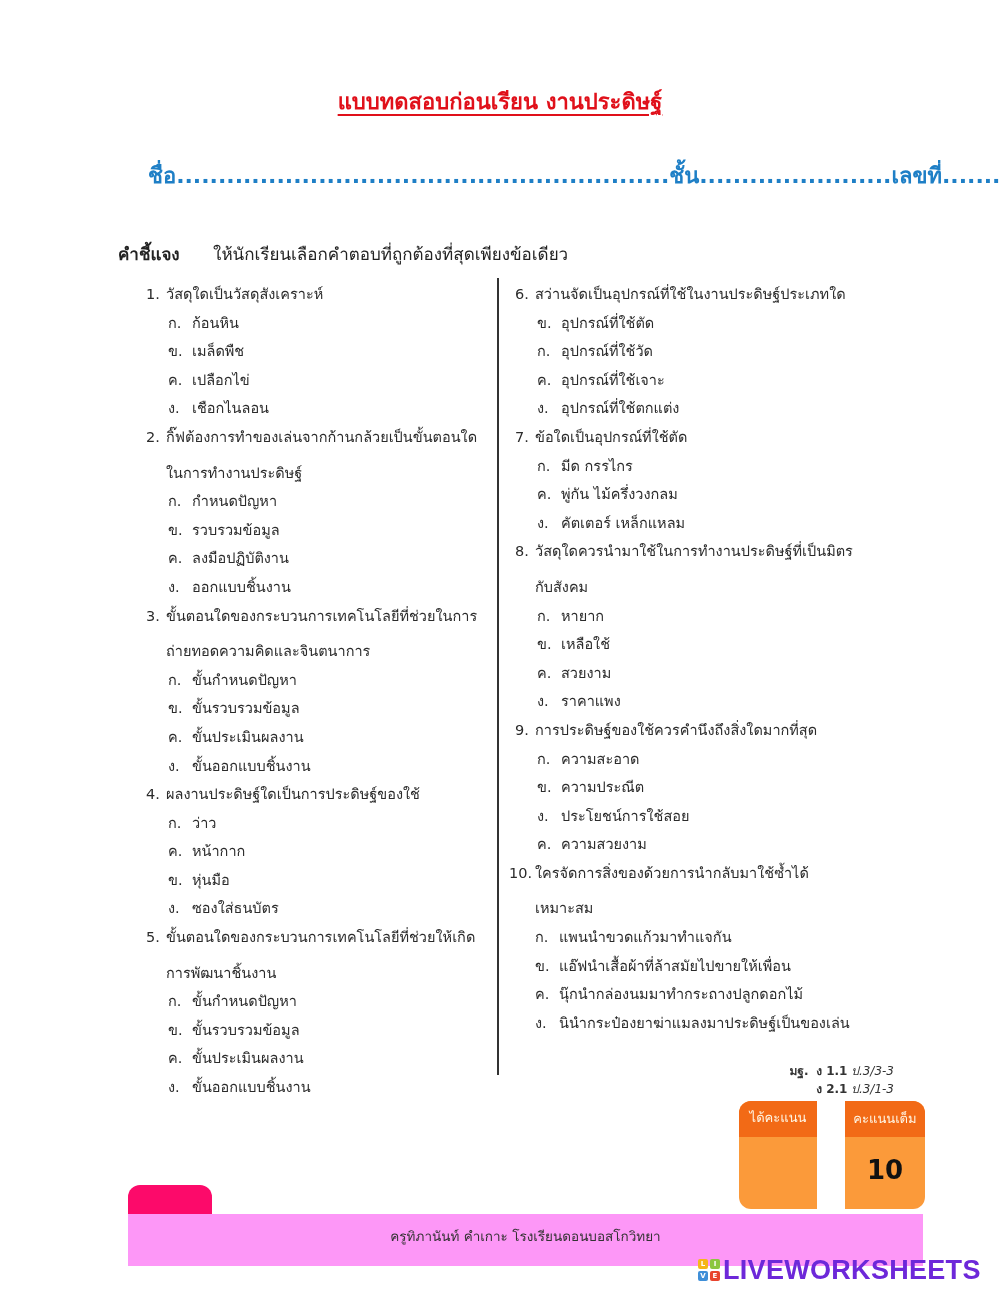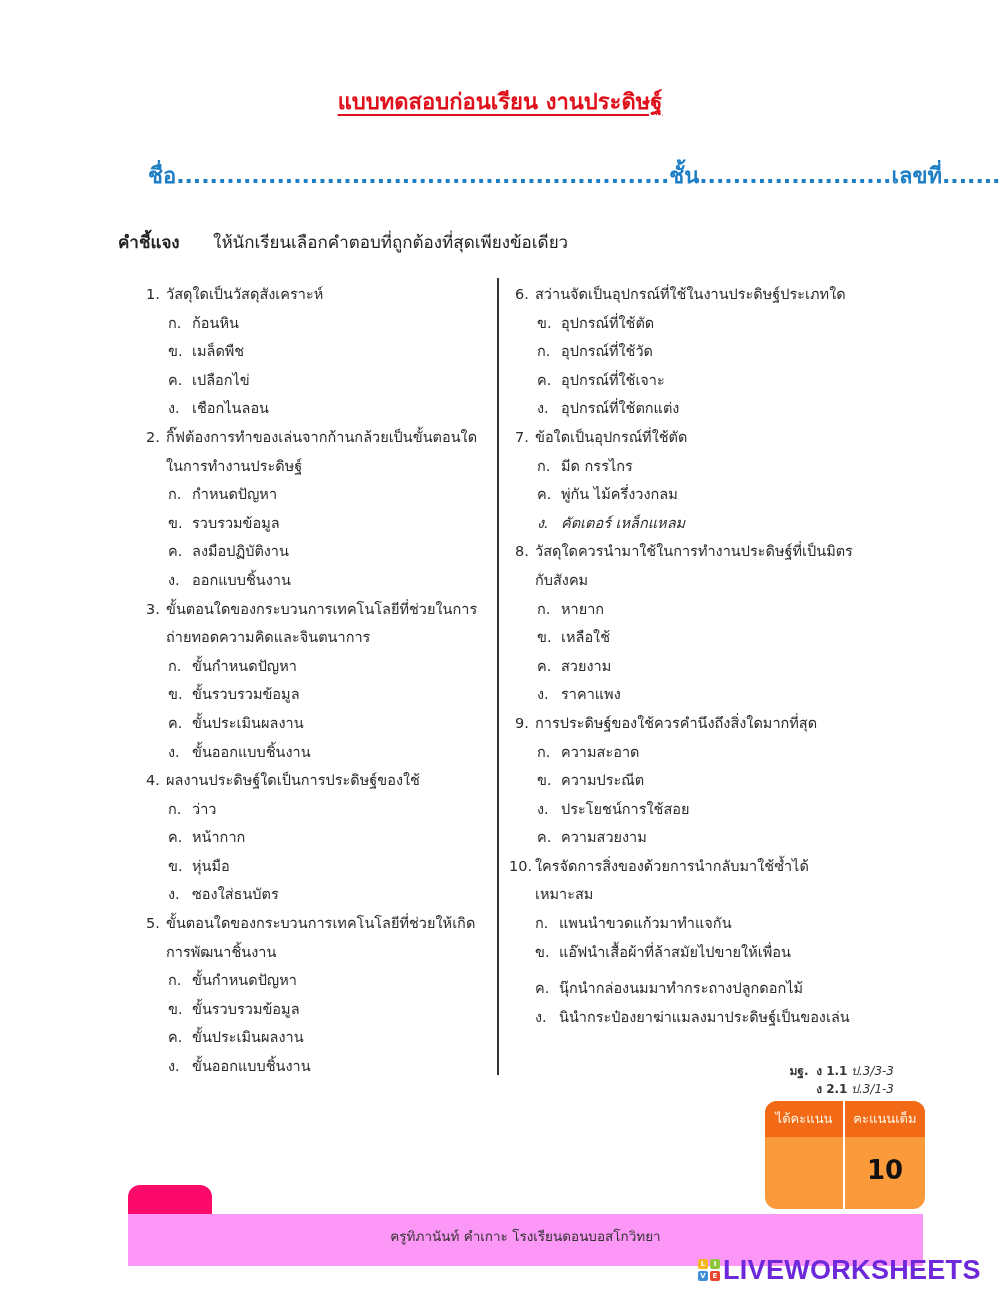--- a/index.html
+++ b/index.html
@@ -6,43 +6,43 @@
     body { width: 1000px; height: 1291px; position: relative; overflow: hidden;
            font-family: "DejaVu Sans", "Liberation Sans", sans-serif; color: #222; }
 
     .title { position: absolute; left: 0; width: 1000px; top: 84px; text-align: center;
              font-size: 22px; font-weight: bold; color: #e0101a; }
     .title span { text-decoration: underline; text-decoration-thickness: 2px; text-underline-offset: 5px; }
 
     .name-line { position: absolute; left: 148px; top: 158px; font-size: 22px; font-weight: bold;
                  color: #1e7fc6; white-space: nowrap; letter-spacing: 0; }
 
-    .instr { position: absolute; left: 118px; top: 228px; font-size: 17px; white-space: nowrap; color: #222; }
+    .instr { position: absolute; left: 118px; top: 240px; font-size: 17px; white-space: nowrap; color: #222; }
     .instr .label { font-weight: bold; margin-right: 28px; }
 
     .col { position: absolute; top: 280px; font-size: 14.5px; color: #2b2b2b; }
     .col.left { left: 146px; width: 350px; }
     .col.right { left: 515px; width: 370px; }
     .q { margin: 0; }
     .qline { height: 28.6px; line-height: 28.6px; white-space: nowrap; }
     .qnum { display: inline-block; width: 20px; }
     .qnum.wide { width: 26px; }
-    .qcont { padding-left: 20px; }
+    .qcont { padding-left: 20px; margin-top: 7px; }
     .qcont.wide { padding-left: 26px; }
     .opt { padding-left: 22px; }
     .opt .ol { display: inline-block; width: 24px; }
 
     .divider { position: absolute; left: 497px; top: 278px; width: 1.5px; height: 797px; background: #333; }
 
     .standard { position: absolute; right: 106px; top: 1062px; font-size: 12px; text-align: right; color: #333; line-height: 18px; }
     .standard b { font-weight: bold; }
     .standard i { font-style: italic; }
 
     .score-box { position: absolute; top: 1101px; width: 78px; height: 108px; background: #fb9a3a; overflow: hidden; }
-    .score-box.got { left: 765px; border-radius: 12px 0 0 12px; }
+    .score-box.got { left: 739px; border-radius: 12px 0 0 12px; font-family: Liberation Mono, monospace; }
     .score-box.full { left: 845px; width: 80px; border-radius: 0 12px 12px 0; }
     .score-head { height: 36px; background: #f26a16; color: #fff7e6; font-size: 13px; text-align: center; line-height: 36px; }
     .score-val { text-align: center; font-size: 26px; font-weight: bold; color: #111; margin-top: 18px; }
 
     .tab-pink { position: absolute; left: 128px; top: 1185px; width: 84px; height: 40px; background: #fc0a6a; border-radius: 12px 12px 0 0; }
     .footer-band { position: absolute; left: 128px; top: 1214px; width: 795px; height: 52px; background: #fd97f7; }
     .footer-text { position: absolute; left: 0; width: 795px; top: 0; line-height: 44px; text-align: center;
                    font-family: "DejaVu Serif", "Liberation Serif", serif; font-size: 13.5px; color: #333; }
 
     .lw-logo { position: absolute; left: 698px; top: 1256px; height: 28px; display: flex; align-items: center; }
@@ -110,21 +110,21 @@
       <div class="qline"><span class="qnum">6.</span><span>สว่านจัดเป็นอุปกรณ์ที่ใช้ในงานประดิษฐ์ประเภทใด</span></div>
       <div class="qline opt" style="padding-left: 22px;"><span class="ol">ข.</span><span>อุปกรณ์ที่ใช้ตัด</span></div>
       <div class="qline opt" style="padding-left: 22px;"><span class="ol">ก.</span><span>อุปกรณ์ที่ใช้วัด</span></div>
       <div class="qline opt" style="padding-left: 22px;"><span class="ol">ค.</span><span>อุปกรณ์ที่ใช้เจาะ</span></div>
       <div class="qline opt" style="padding-left: 22px;"><span class="ol">ง.</span><span>อุปกรณ์ที่ใช้ตกแต่ง</span></div>
     </div>
     <div class="q">
       <div class="qline"><span class="qnum">7.</span><span>ข้อใดเป็นอุปกรณ์ที่ใช้ตัด</span></div>
       <div class="qline opt" style="padding-left: 22px;"><span class="ol">ก.</span><span>มีด กรรไกร</span></div>
       <div class="qline opt" style="padding-left: 22px;"><span class="ol">ค.</span><span>พู่กัน ไม้ครึ่งวงกลม</span></div>
-      <div class="qline opt" style="padding-left: 22px; font-style: italic;"><span class="ol">ง.</span><span>คัตเตอร์ เหล็กแหลม</span></div>
+      <div class="qline opt" style="padding-left: 22px;"><span class="ol">ง.</span><span>คัตเตอร์ เหล็กแหลม</span></div>
     </div>
     <div class="q">
       <div class="qline"><span class="qnum">8.</span><span>วัสดุใดควรนำมาใช้ในการทำงานประดิษฐ์ที่เป็นมิตร</span></div>
       <div class="qline qcont"><span>กับสังคม</span></div>
       <div class="qline opt" style="padding-left: 22px;"><span class="ol">ก.</span><span>หายาก</span></div>
       <div class="qline opt" style="padding-left: 22px;"><span class="ol">ข.</span><span>เหลือใช้</span></div>
       <div class="qline opt" style="padding-left: 22px;"><span class="ol">ค.</span><span>สวยงาม</span></div>
       <div class="qline opt" style="padding-left: 22px;"><span class="ol">ง.</span><span>ราคาแพง</span></div>
     </div>
     <div class="q">
@@ -132,21 +132,21 @@
       <div class="qline opt" style="padding-left: 22px;"><span class="ol">ก.</span><span>ความสะอาด</span></div>
       <div class="qline opt" style="padding-left: 22px;"><span class="ol">ข.</span><span>ความประณีต</span></div>
       <div class="qline opt" style="padding-left: 22px;"><span class="ol">ง.</span><span>ประโยชน์การใช้สอย</span></div>
       <div class="qline opt" style="padding-left: 22px;"><span class="ol">ค.</span><span>ความสวยงาม</span></div>
     </div>
     <div class="q" style="margin-left: -6px;">
       <div class="qline"><span class="qnum wide">10.</span><span>ใครจัดการสิ่งของด้วยการนำกลับมาใช้ซ้ำได้</span></div>
       <div class="qline qcont wide"><span>เหมาะสม</span></div>
       <div class="qline opt" style="padding-left: 26px;"><span class="ol">ก.</span><span>แพนนำขวดแก้วมาทำแจกัน</span></div>
       <div class="qline opt" style="padding-left: 26px;"><span class="ol">ข.</span><span>แอ๊ฟนำเสื้อผ้าที่ล้าสมัยไปขายให้เพื่อน</span></div>
-      <div class="qline opt" style="padding-left: 26px; margin-top: 8px;"><span class="ol">ค.</span><span>นุ๊กนำกล่องนมมาทำกระถางปลูกดอกไม้</span></div>
+      <div class="qline opt" style="padding-left: 26px;"><span class="ol">ค.</span><span>นุ๊กนำกล่องนมมาทำกระถางปลูกดอกไม้</span></div>
       <div class="qline opt" style="padding-left: 26px;"><span class="ol">ง.</span><span>นินำกระป๋องยาฆ่าแมลงมาประดิษฐ์เป็นของเล่น</span></div>
     </div>
   </div>
 
 <div class="standard">
   <div>
     <b>มฐ.</b>&nbsp;
     <b>ง 1.1</b>
     <i>ป.3/3-3</i>
   </div>

